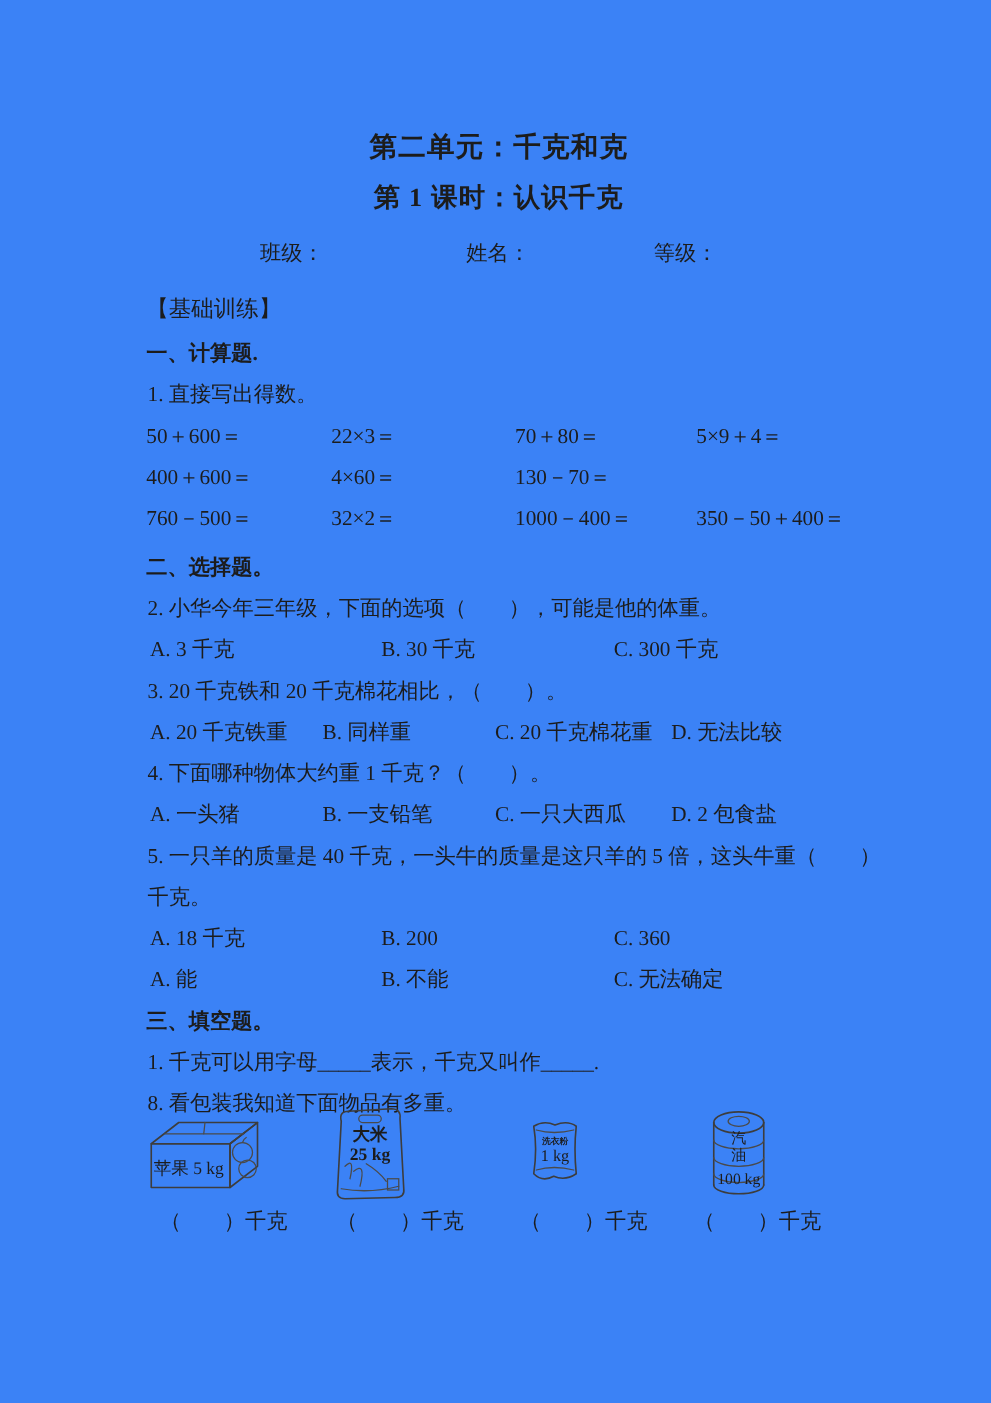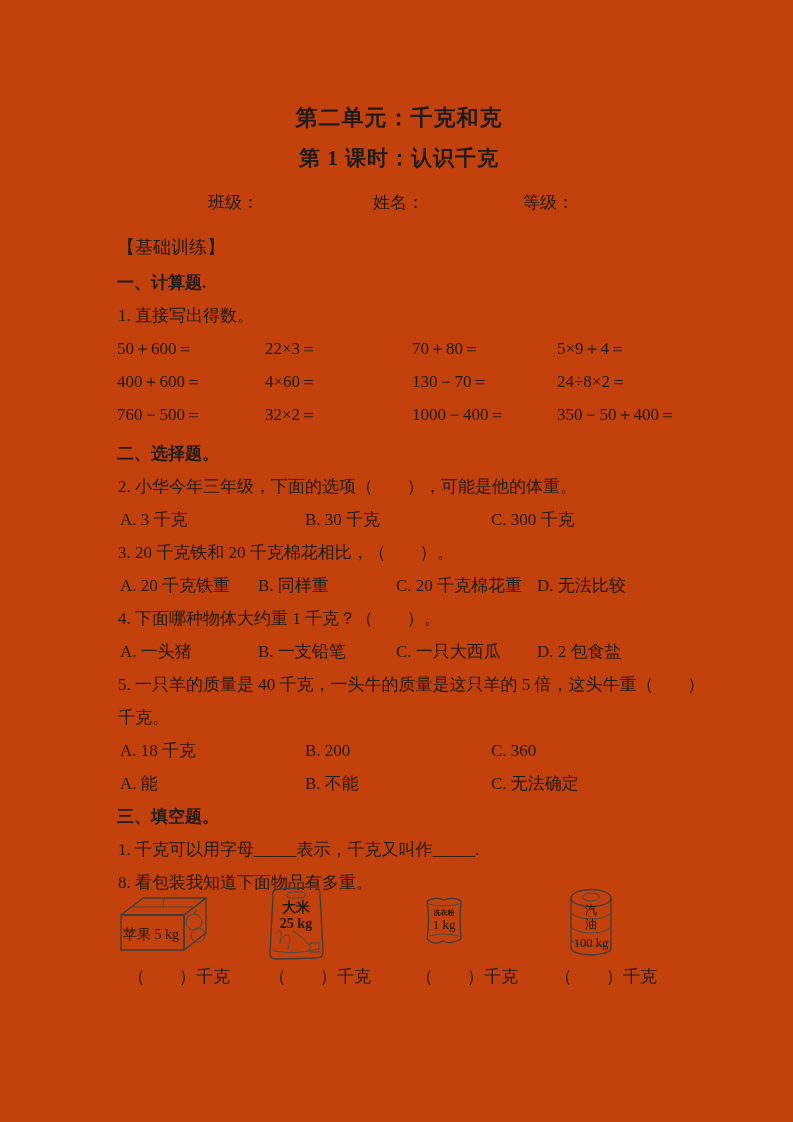--- a/index.html
+++ b/index.html
@@ -1,18 +1,18 @@
 <!DOCTYPE html>
 <html><head>
 <meta charset="utf-8">
 <style>
   * { margin:0; padding:0; box-sizing:border-box; }
   html,body { background:#888; }
   .page {
-    width:793px; height:1122px; background:#c2410c; margin:0 auto;
+    width:793px; height:1122px; background:#3b82f6; margin:0 auto;
     font-family:"Liberation Serif","DejaVu Serif",serif;
     color:#1c1c1c; overflow:hidden; position:relative;
   }
   .content { padding:0 112px 0 117px; }
   .title {
     margin-top:105px; font-size:22px; line-height:26px; font-weight:bold;
     text-align:center; letter-spacing:1px;
   }
   .subtitle {
     margin-top:14px; font-size:21px; line-height:26px; font-weight:bold;
@@ -72,21 +72,20 @@
       <div class="line eq-grid">
         <span>50＋600＝</span>
         <span>22×3＝</span>
         <span>70＋80＝</span>
         <span>5×9＋4＝</span>
       </div>
       <div class="line eq-grid">
         <span>400＋600＝</span>
         <span>4×60＝</span>
         <span>130－70＝</span>
-        <span>24÷8×2＝</span>
       </div>
       <div class="line eq-grid">
         <span>760－500＝</span>
         <span>32×2＝</span>
         <span>1000－400＝</span>
         <span>350－50＋400＝</span>
       </div>
 
       <div class="line bold gap-top">二、选择题。</div>
 

